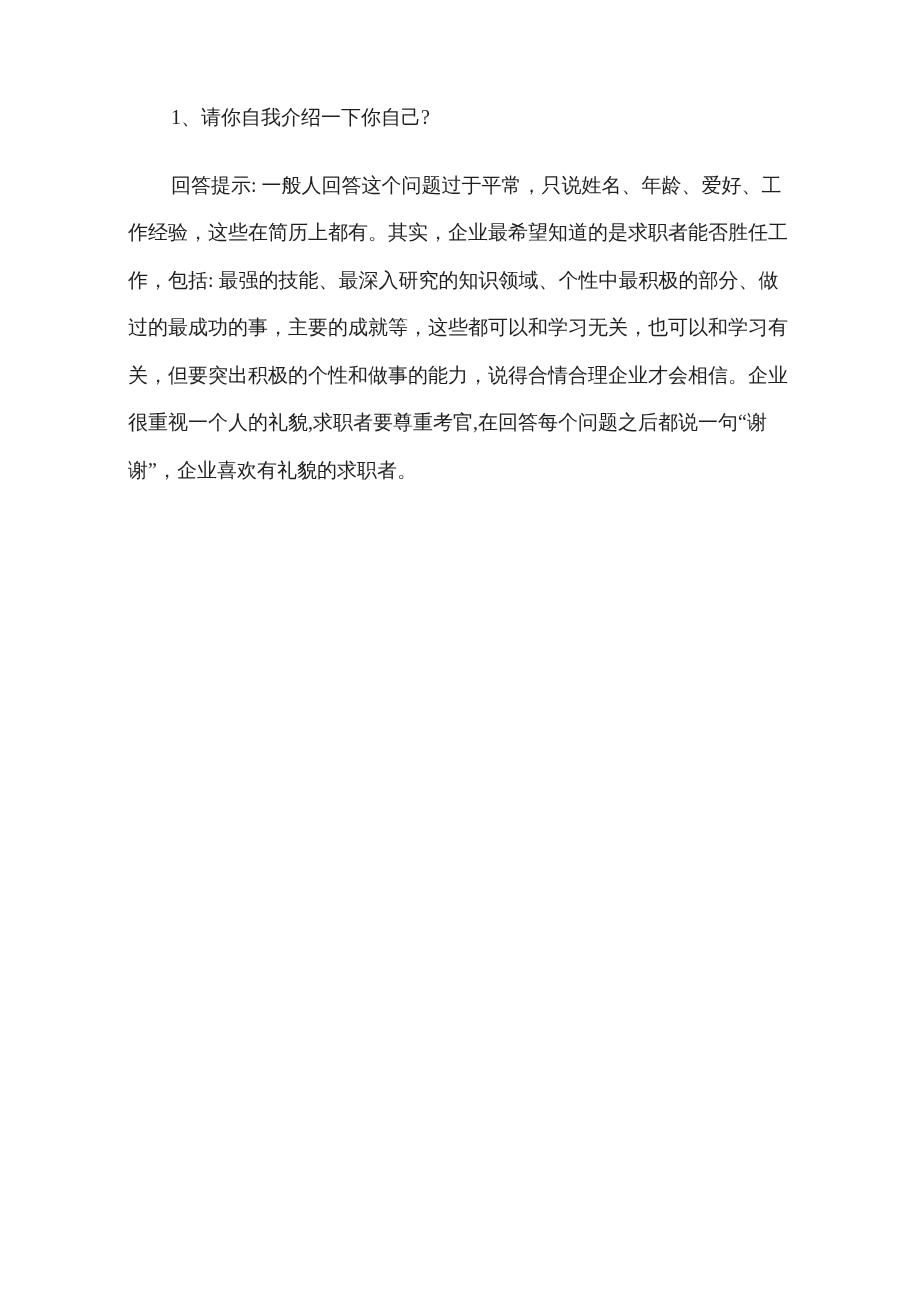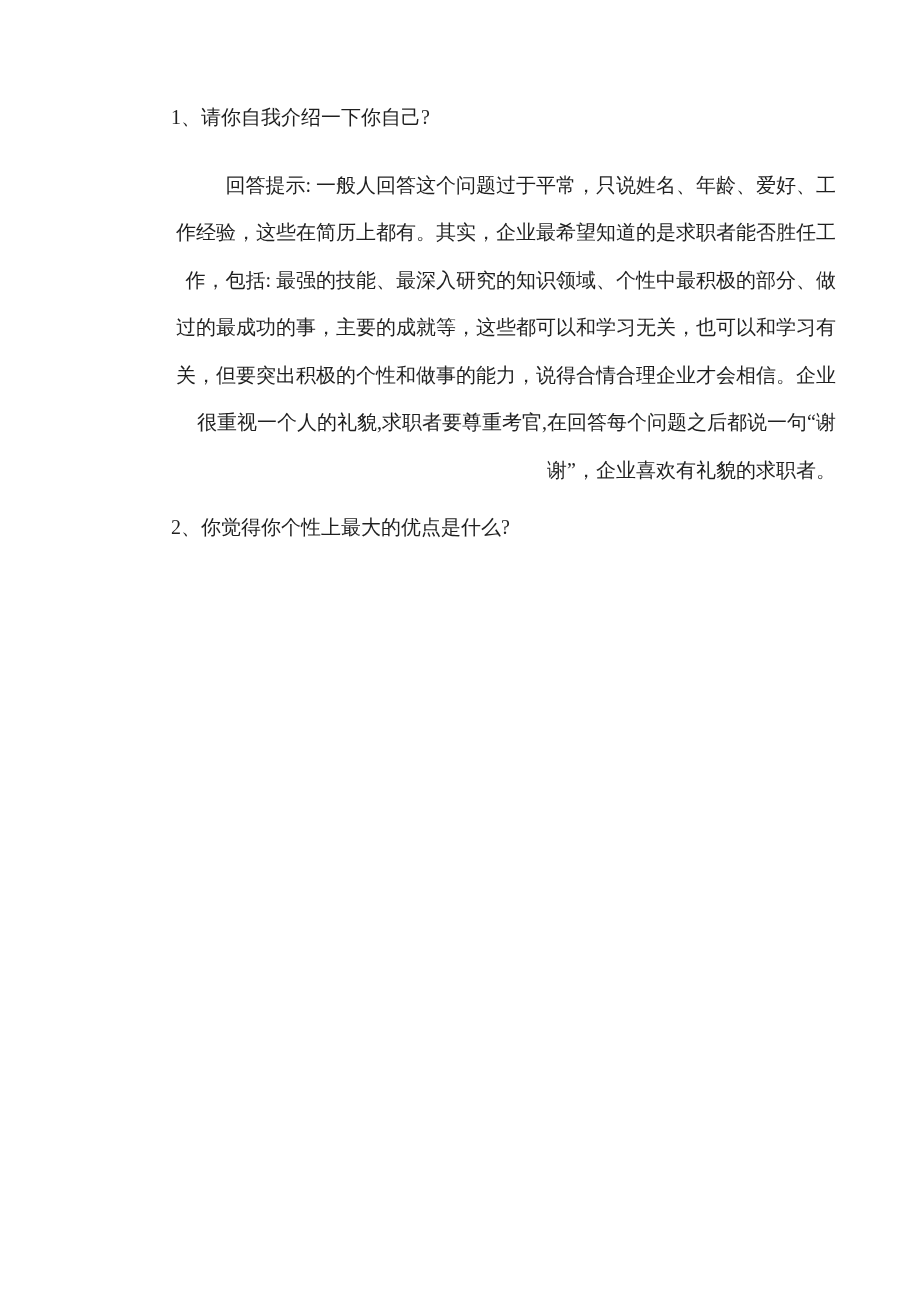--- a/index.html
+++ b/index.html
@@ -19,21 +19,21 @@
   }
   .question, .answer {
     font-size: 20px;
     line-height: 47.5px;
     white-space: pre-line;       
     text-indent: 43px;           
     margin-right: -44px;         
     text-align: left;
     font-weight: 400;
   }
-  .answer-1 { margin-top: 20px; text-align: right; }
+  .answer-1 { margin-top: 20px; }
   .question-2 { margin-top: 10px; }
   .answer-2 { margin-top: 2px; }
   .question-3 { margin-top: 17px; }
   .answer-3 { margin-top: 2px; }
   .question-4 { margin-top: 1px; }
   .answer-4 { margin-top: 6px; line-height: 31px; }
 </style>
 </head>
 <body>
 
@@ -44,18 +44,17 @@
     <p class="answer answer-1">回答提示: 一般人回答这个问题过于平常，只说姓名、年龄、爱好、工
 作经验，这些在简历上都有。其实，企业最希望知道的是求职者能否胜任工
 作，包括: 最强的技能、最深入研究的知识领域、个性中最积极的部分、做
 过的最成功的事，主要的成就等，这些都可以和学习无关，也可以和学习有
 关，但要突出积极的个性和做事的能力，说得合情合理企业才会相信。企业
 很重视一个人的礼貌,求职者要尊重考官,在回答每个问题之后都说一句“谢
 谢”，企业喜欢有礼貌的求职者。</p>
   </section>
 
   <section>
-    <p class="question question-2">2、你觉得你个性上最大的优点是什么?</p>
   </section>
 
 
 
 </div>
 
 </body></html>

